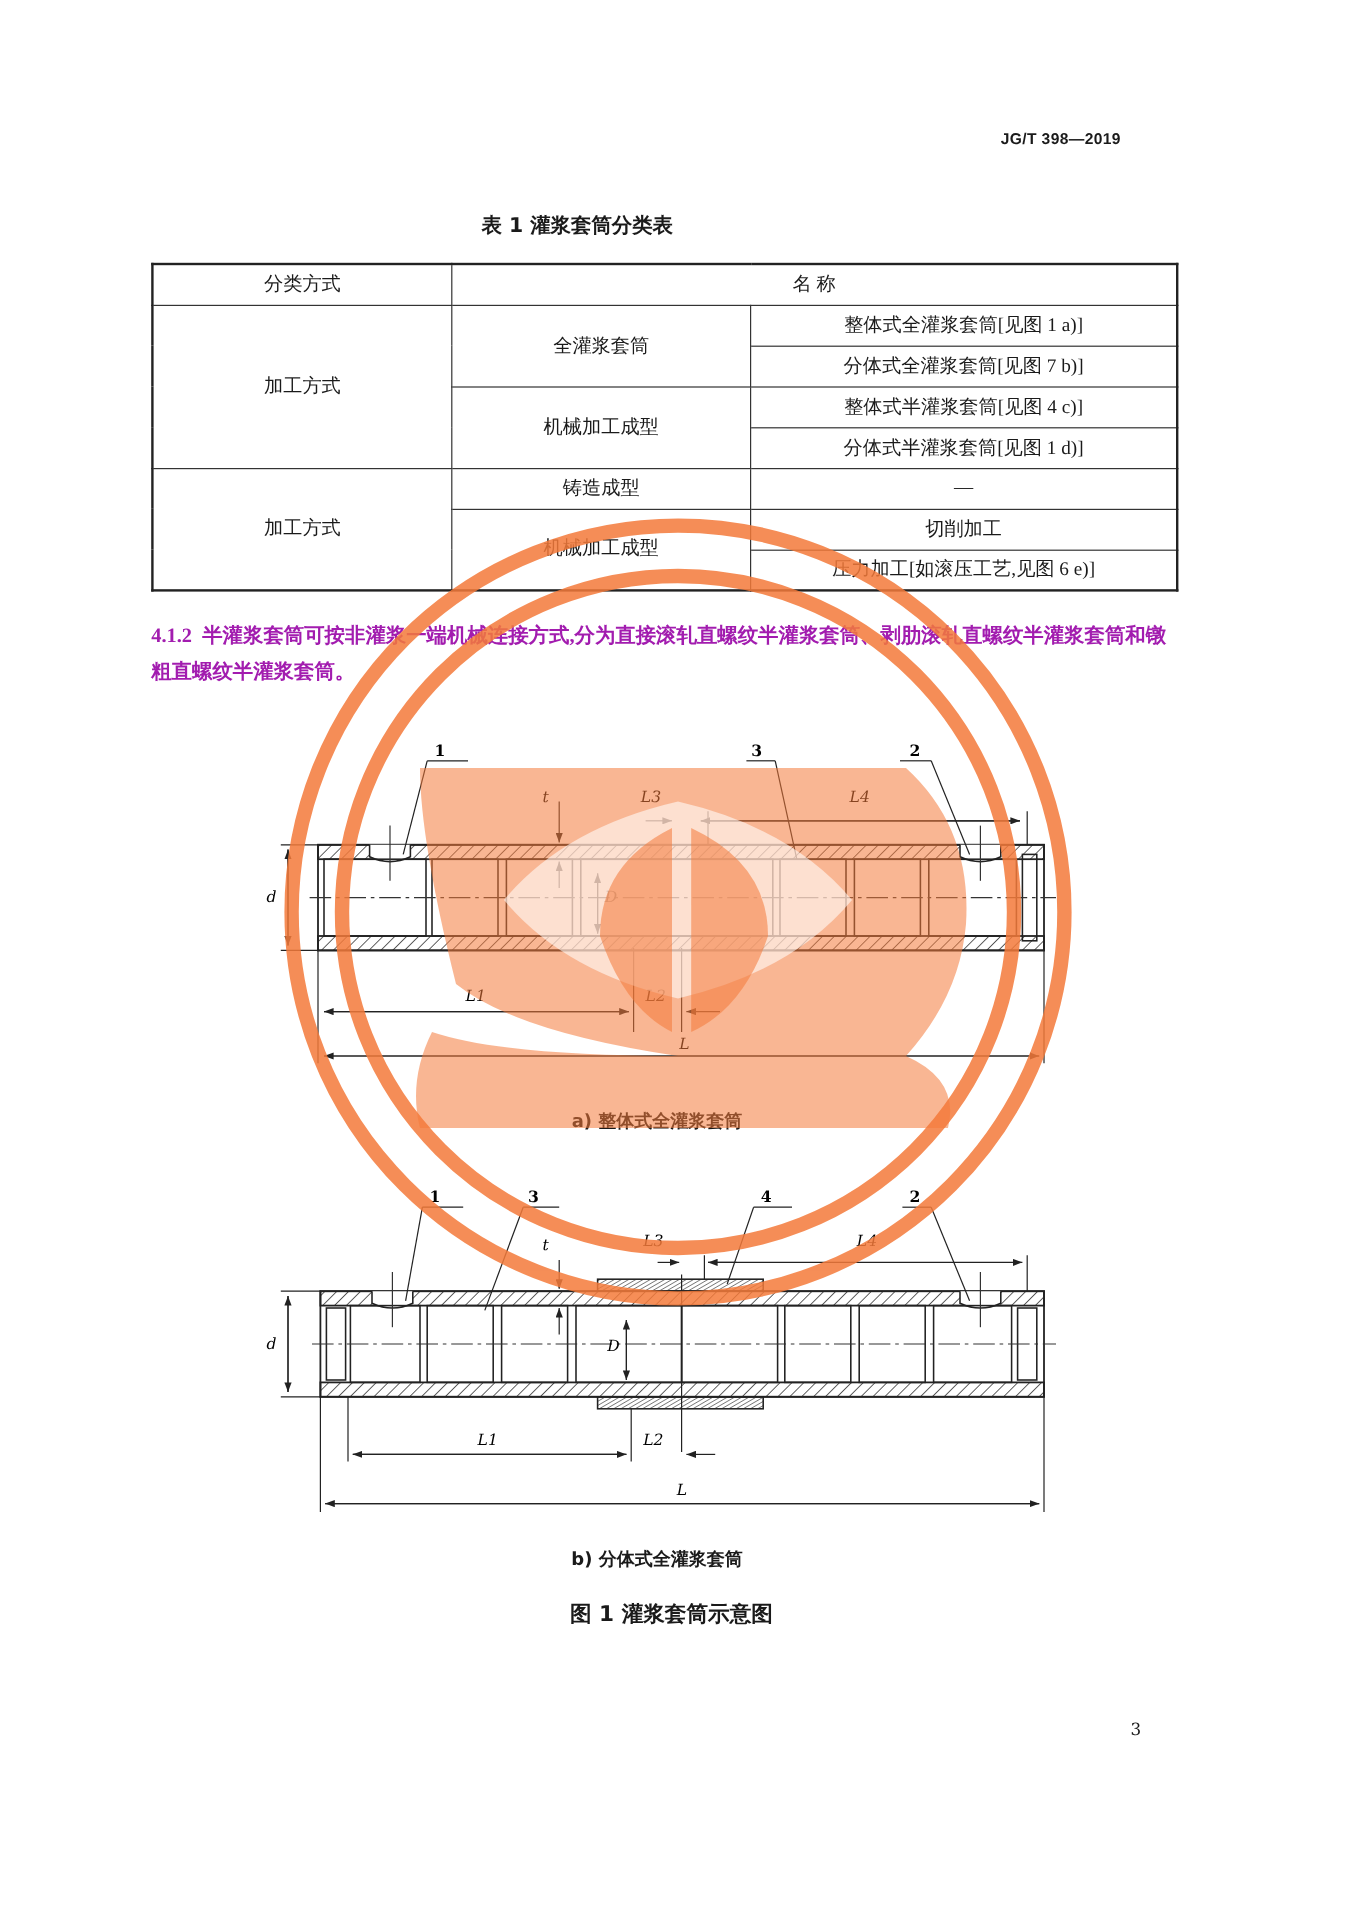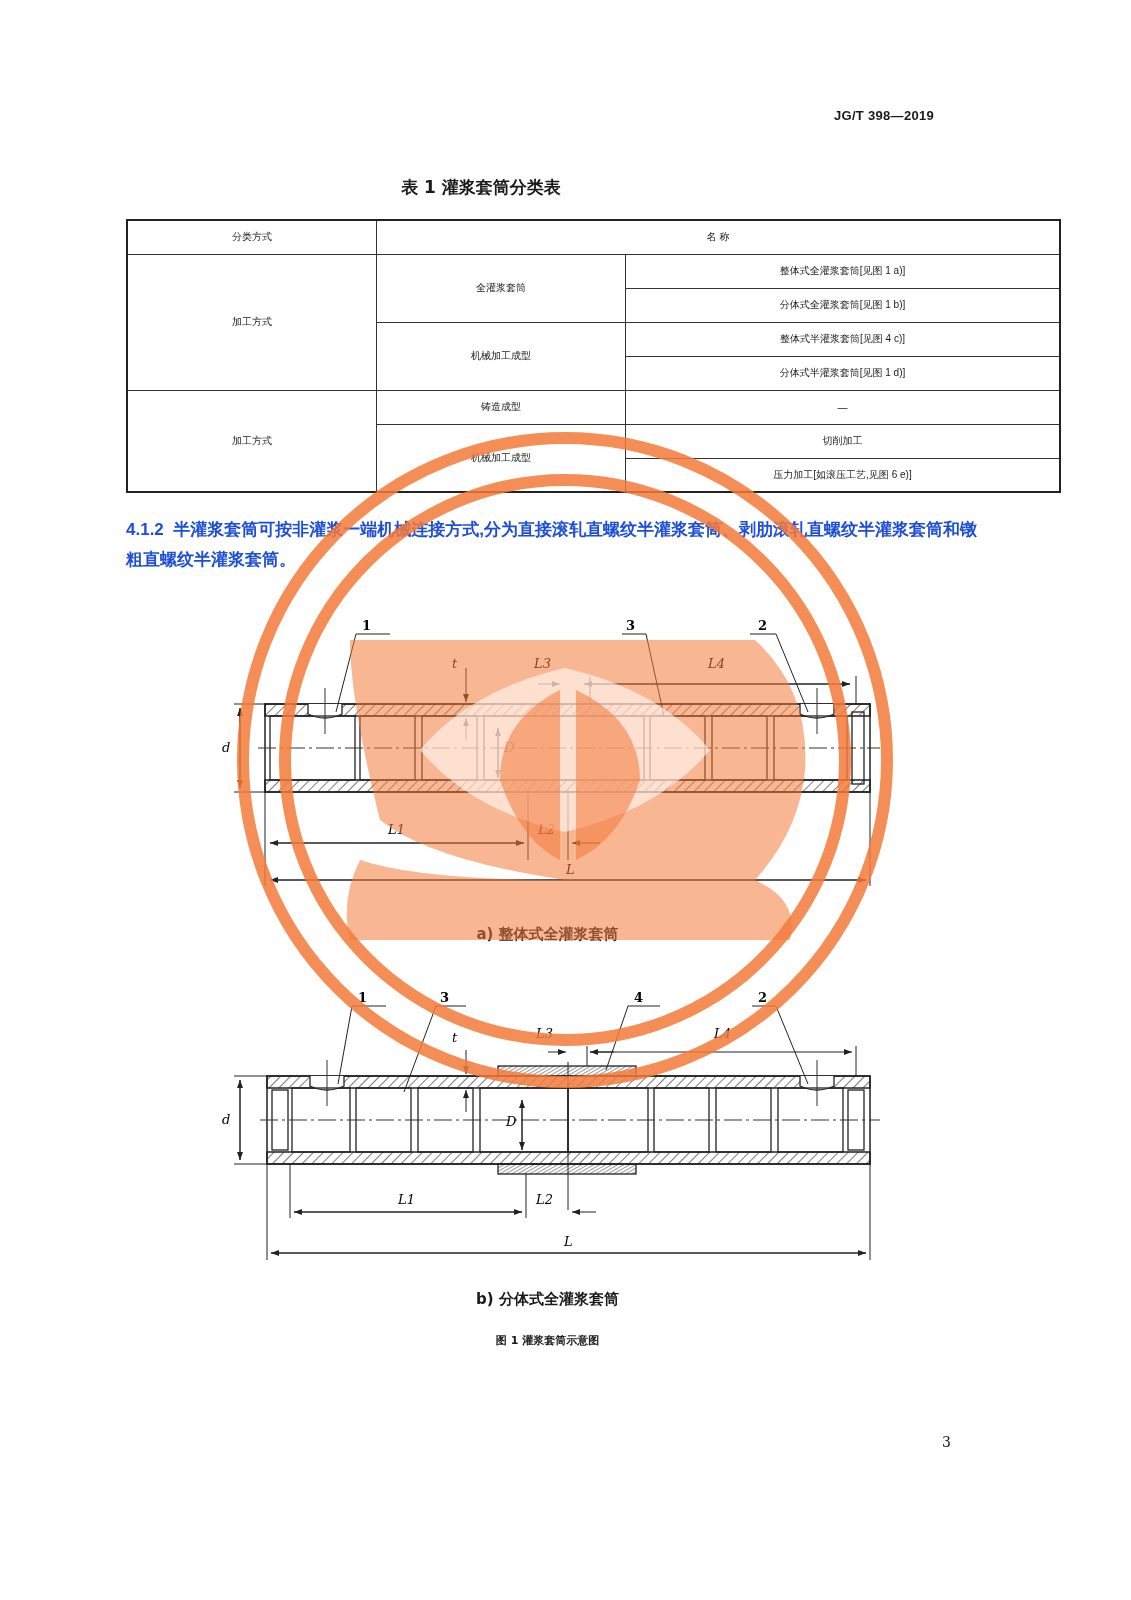--- a/index.html
+++ b/index.html
@@ -3,28 +3,28 @@
 <meta charset="utf-8">
 <style>
   html, body { margin: 0; padding: 0; background: #ffffff; }
   body { width: 1131px; height: 1600px; position: relative; overflow: hidden;
          font-family: "DejaVu Serif", "Liberation Serif", serif; color: #1a1a1a; }
   .abs { position: absolute; }
   .std-code { left: 834px; top: 108px; font-family: "Liberation Sans", "DejaVu Sans", sans-serif;
               font-weight: bold; font-size: 13px; letter-spacing: 0.3px; }
   .table-title { left: 0; width: 962px; top: 176px; text-align: center; font-weight: bold; font-size: 17px;
                  font-family: "DejaVu Sans", sans-serif; }
-  table.cls { position: absolute; left: 126px; top: 219px; width: 935px; border-collapse: collapse;
-              font-family: Liberation Sans, sans-serif; font-size: 10px; }
+  table.cls { position: absolute; left: 126px; top: 219px; width: 856px; border-collapse: collapse;
+              font-family: Liberation Serif, serif; font-size: 16px; }
   table.cls td { border: 1px solid #333; text-align: center; padding: 0; }
   table.cls { border: 2px solid #222; }
-  .para { left: 126px; top: 515px; width: 860px; font-family: Liberation Sans, sans-serif; font-size: 17px;
-          font-weight: bold; line-height: 30px; color: #1d4ed8; }
+  .para { left: 126px; top: 515px; width: 860px; font-family: Liberation Serif, serif; font-size: 17px;
+          font-weight: bold; line-height: 30px; color: #a21caf; }
   .cap { left: 0; width: 1095px; text-align: center; font-family: "DejaVu Sans", sans-serif; font-weight: bold; font-size: 15px; }
-  .fig-title { font-size: 11px; }
+  .fig-title { font-size: 18px; padding-left: 12px; }
   .page-no { left: 942px; top: 1434px; font-size: 14px; }
   svg.fig { position: absolute; left: 0; top: 0; }
   .lbl { font-family: "DejaVu Serif", serif; font-size: 13px; }
   .lbl-i { font-family: "DejaVu Serif", serif; font-size: 13px; font-style: italic; }
   .watermark { position: absolute; left: 0; top: 0; pointer-events: none; }
 </style>
 </head>
 <body>
 
 <div class="abs std-code">JG/T 398—2019</div>
@@ -36,21 +36,21 @@
       <tr style="height:34px">
     <td style="width:248px">分类方式</td>
     <td colspan="2">名  称</td>
   </tr>
   <tr style="height:34px">
     <td rowspan="4">加工方式</td>
     <td rowspan="2" style="width:248px">全灌浆套筒</td>
     <td>整体式全灌浆套筒[见图 1 a)]</td>
   </tr>
   <tr style="height:34px">
-    <td>分体式全灌浆套筒[见图 1 b)]</td>
+    <td>分体式全灌浆套筒[见图 7 b)]</td>
   </tr>
   <tr style="height:34px">
     <td rowspan="2">机械加工成型</td>
     <td>整体式半灌浆套筒[见图 4 c)]</td>
   </tr>
   <tr style="height:34px">
     <td>分体式半灌浆套筒[见图 1 d)]</td>
   </tr>
   <tr style="height:34px">
     <td rowspan="3">加工方式</td>

